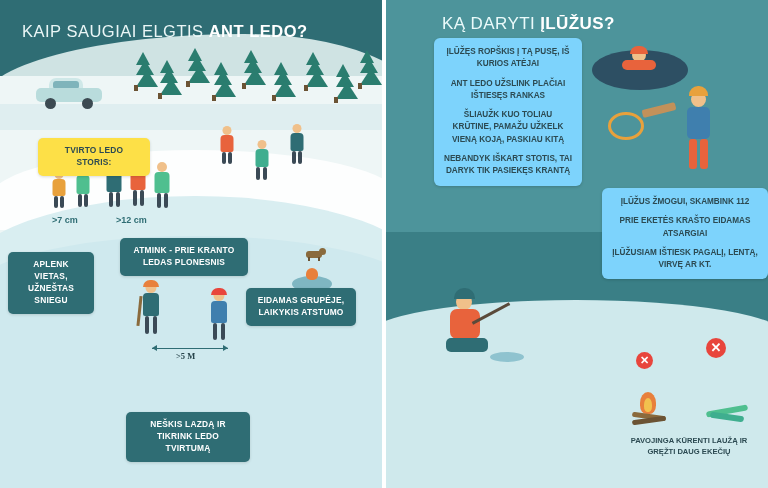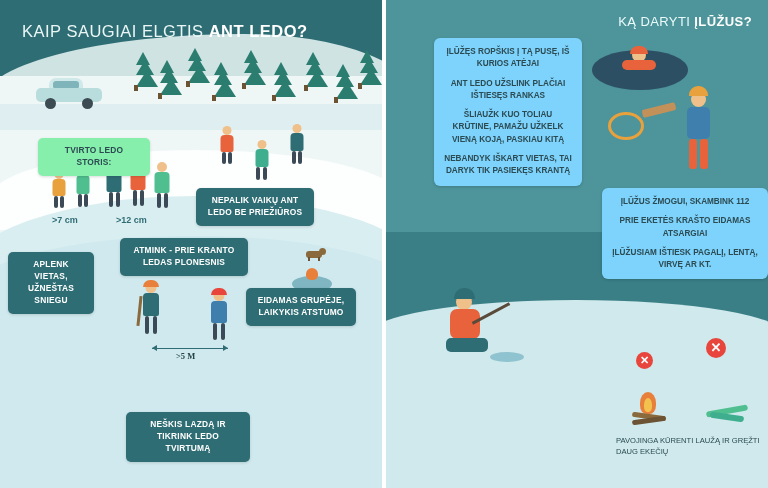--- a/index.html
+++ b/index.html
@@ -72,21 +72,21 @@
   .car .w1 { left:9px; } .car .w2 { left:46px; }
 
   
   .fig { position:absolute; }
   .fig .head { position:absolute; left:50%; transform:translateX(-50%); border-radius:50%; }
   .fig .body { position:absolute; left:50%; transform:translateX(-50%); border-radius:4px 4px 2px 2px; }
   .fig .leg-l, .fig .leg-r { position:absolute; width:4px; border-radius:2px; background:#3b4a56; }
 
   .callout {
     position:absolute;
-    background:#86efac;
+    background:#fde047;
     border-radius:5px;
     box-shadow:0 1px 3px rgba(0,0,0,.14);
     color:#2c4a52;
     font-size:8.4px;
     font-weight:bold;
     line-height:1.42;
     text-align:center;
     padding:7px 9px;
     box-sizing:border-box;
     letter-spacing:.2px;
@@ -121,42 +121,42 @@
   }
   .pr-bot {
     position:absolute; left:0; top:352px; width:382px; height:136px;
     background:#e9f5f6;
   }
   .pr-ice {
     position:absolute; left:-20px; top:300px; width:420px; height:200px;
     background:#cfe9ec; border-radius:50% 50% 0 0 / 18% 18% 0 0;
   }
   .title-right {
-    position:absolute; right:16px; top:14px; width:310px; text-align:right;
-    color:#eafafa; font-size:13px; letter-spacing:.4px;
+    position:absolute; right:16px; top:14px; width:310px; 
+    color:#eafafa; font-size:17px; letter-spacing:.4px;
   }
   .title-right .bold { font-weight:bold; color:#ffffff; }
 
   .rcallout {
     position:absolute; background:#7dd3fc; border-radius:6px;
     box-shadow:0 1px 3px rgba(0,0,0,.16);
     color:#2c4a52; font-size:8.2px; font-weight:bold; line-height:1.5;
     text-align:center; padding:8px 10px; box-sizing:border-box;
   }
   .rcallout p { margin:0 0 7px 0; }
   .rcallout p:last-child { margin-bottom:0; }
 
   .no-badge {
     position:absolute; width:17px; height:17px; border-radius:50%;
     background:#e8453c; color:#fff; font-size:11px; font-weight:bold;
     text-align:center; line-height:17px;
   }
   .warn-text {
-    position:absolute; font-size:7.6px; font-weight:normal; color:#2c4a52;
-    line-height:1.4;
+    position:absolute; font-size:7.6px; font-weight:bold; color:#2c4a52;
+    text-align:center; line-height:1.4;
   }
 
   .fire { position:absolute; }
   .dog { position:absolute; }
   .hole { position:absolute; background:#7fb6c2; border-radius:50%; }
 </style>
 </head>
 <body>
 
 <div class="sheet">
@@ -314,21 +314,20 @@
       <div style="position:absolute; left:3px; top:-2px; width:16px; height:7px; background:#e8453c; border-radius:7px 7px 0 0;"></div>
       <div class="body" style="top:11px; width:16px; height:22px; background:#3f7fae;"></div>
       <div class="leg-l" style="left:5px; top:33px; height:17px;"></div>
       <div class="leg-r" style="left:13px; top:33px; height:17px;"></div>
     </div>
 
     <div class="dim-line" style="left:152px; top:348px; width:76px;"></div>
     <div class="dim-text" style="left:176px; top:351px;font-family:Liberation Serif, serif;">&gt;5 M</div>
 
     <div class="callout" style="left:38px; top:138px; width:112px;">TVIRTO LEDO STORIS:</div>
-    <div class="callout dark" style="left:196px; top:188px; width:118px;">NEPALIK VAIKŲ ANT LEDO BE PRIEŽIŪROS</div>
     <div class="callout dark" style="left:120px; top:238px; width:128px;">ATMINK - PRIE KRANTO LEDAS PLONESNIS</div>
     <div class="callout dark" style="left:8px; top:252px; width:86px;">APLENK VIETAS, UŽNEŠTAS SNIEGU</div>
     <div class="callout dark" style="left:246px; top:288px; width:110px;">EIDAMAS GRUPĖJE, LAIKYKIS ATSTUMO</div>
     <div class="callout dark" style="left:126px; top:412px; width:124px;">NEŠKIS LAZDĄ IR TIKRINK LEDO TVIRTUMĄ</div>
   </div>
 
   <div class="panel-right">
     <div class="pr-top"></div>
     <div class="pr-bot"></div>
     <div class="pr-ice"></div>
@@ -352,21 +351,21 @@
       <div style="position:absolute; left:18px; top:53px; width:8px; height:30px; background:#e8633c; border-radius:3px;"></div>
     </div>
 
     <div style="position:absolute; left:222px; top:112px; width:30px; height:22px; border:3px solid #e8a13c; border-radius:50%;"></div>
     <div style="position:absolute; left:256px; top:106px; width:34px; height:8px; background:#c2915a; border-radius:2px; transform:rotate(-14deg);"></div>
 
     <div class="rcallout" style="left:48px; top:38px; width:148px;">
       <p>ĮLŪŽĘS ROPŠKIS Į TĄ PUSĘ, IŠ KURIOS ATĖJAI</p>
       <p>ANT LEDO UŽSLINK PLAČIAI IŠTIESĘS RANKAS</p>
       <p>ŠLIAUŽK KUO TOLIAU KRŪTINE, PAMAŽU UŽKELK VIENĄ KOJĄ, PASKIAU KITĄ</p>
-      <p>NEBANDYK IŠKART VIETAS, TAI DARYK TIK PASIEKĘS KRANTĄ</p>
+      <p>NEBANDYK IŠKART STOTIS, TAI DARYK TIK PASIEKĘS KRANTĄ</p>
     </div>
 
     <div class="rcallout" style="left:216px; top:188px; width:166px;">
       <p>ĮLŪŽUS ŽMOGUI, SKAMBINK 112</p>
       <p>PRIE EKETĖS KRAŠTO EIDAMAS ATSARGIAI</p>
       <p>ĮLŪŽUSIAM IŠTIESK PAGALĮ, LENTĄ, VIRVĘ AR KT.</p>
     </div>
 
 
     <div style="position:absolute; left:56px; top:290px; width:60px; height:72px;">

